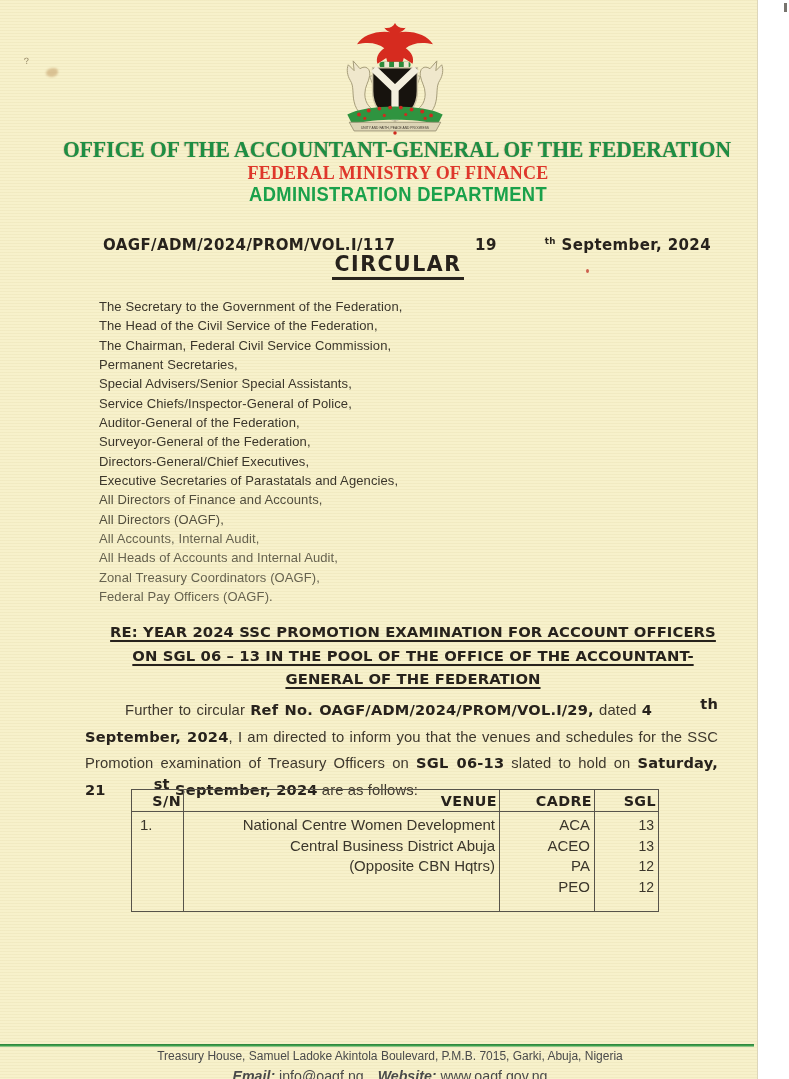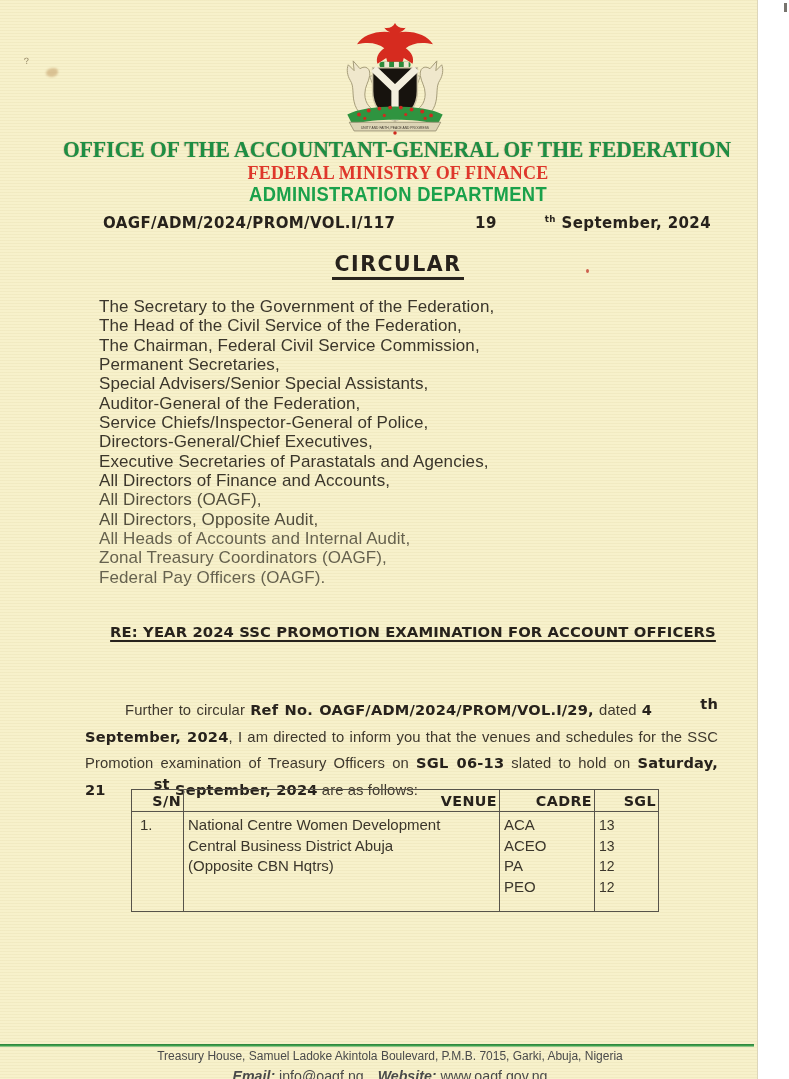--- a/index.html
+++ b/index.html
@@ -40,44 +40,44 @@
   .org-dept {
     position:absolute; left:0px; top:183px; width:796px; text-align:center;
     font-weight:bold; font-size:19.5px; color:#1aa14b;
     transform:scaleX(0.94); transform-origin:398px 0; letter-spacing:.4px; white-space:nowrap;
   }
 
   .hv, .ref-row, .circular-title, .subject, .venue-table th {
     font-family:"DejaVu Sans", sans-serif; font-weight:bold; color:#27221c;
   }
 
-  .ref-row { position:absolute; left:103px; top:214px; width:608px; display:flex; justify-content:space-between; font-size:15px; letter-spacing:.4px; }
+  .ref-row { position:absolute; left:103px; top:236px; width:608px; display:flex; justify-content:space-between; font-size:15px; letter-spacing:.4px; }
   sup { font-size:.58em; vertical-align:super; line-height:0;margin-left:48px; }
 
   .circular-title { position:absolute; left:0; top:252px; width:796px; text-align:center; font-size:20.5px; letter-spacing:1.5px; }
   .circular-title .ttl { display:inline-block; border-bottom:3px solid #2a251e; padding:0 3px 1px; }
 
-  .addressees { position:absolute; left:99px; top:297px; font-size:17px; line-height:19.35px; color:#3b362b; letter-spacing:.1px; }
+  .addressees { position:absolute; left:99px; top:297px; font-size:13px; line-height:19.35px; color:#3b362b; letter-spacing:.1px; }
   .addressees div:nth-child(n+11) { color:#474334; opacity:.93; }
   .addressees div:nth-child(n+13) { opacity:.82; }
 
   .subject { position:absolute; left:53px; top:620px; width:720px; text-align:center; font-size:14.8px; line-height:23.6px; letter-spacing:.1px; }
   .subject div { text-decoration:underline; text-underline-offset:3px; text-decoration-thickness:1.5px; }
 
   .body-par {
     position:absolute; left:85px; top:697px; width:633px;
     font-size:14.8px; line-height:26.6px; color:#3e382d;
     text-align:justify; text-indent:40px; letter-spacing:.1px;
   }
   .body-par .hv { font-size:14.6px; letter-spacing:.2px; }
 
   .venue-table { position:absolute; left:131px; top:789px; border-collapse:collapse; table-layout:fixed; }
   .venue-table th, .venue-table td { border:1.6px solid #57534a; }
   .venue-table th { font-size:14.3px; letter-spacing:.4px; padding:3px 2px 2px; text-align:right; }
-  .venue-table td { font-size:15px; color:#3b362b; vertical-align:top; padding:3px 4px 14px; text-align:left; line-height:20.5px; }
+  .venue-table td { font-size:15px; color:#3b362b; vertical-align:top; padding:3px 4px 14px; text-align:right; line-height:20.5px; }
   .col-sn { width:52px; } .col-venue { width:316px; } .col-cadre { width:95px; } .col-sgl { width:64px; }
   td.sn { text-align:left; padding-left:8px; }
   td.sgl-cell { font-size:14px; }
 
   .footer-rule { position:absolute; left:0; top:1044px; width:754px; height:3px;
     background:linear-gradient(180deg,#2c7d39 0%, #3fa24e 55%, #bcd9a9 100%); }
   .footer-line1 { position:absolute; left:0; top:1049px; width:780px; text-align:center; font-size:12px; color:#4a4a4a; }
   .footer-line2 { position:absolute; left:0; top:1068px; width:780px; text-align:center; font-size:14.2px; color:#4a4a4a; }
   .footer-line2 .flabel { font-weight:bold; font-style:italic; }
   .footer-line2 .gap { display:inline-block; width:10px; }
@@ -146,34 +146,37 @@
     <div class="circular-title">
       <span class="ttl">CIRCULAR</span>
     </div>
 
     <div class="addressees">
       <div>The Secretary to the Government of the Federation,</div>
       <div>The Head of the Civil Service of the Federation,</div>
       <div>The Chairman, Federal Civil Service Commission,</div>
       <div>Permanent Secretaries,</div>
       <div>Special Advisers/Senior Special Assistants,</div>
+      <div>Service Chiefs/Inspector-General of Police,</div>
       <div>Auditor-General of the Federation,</div>
-      <div>Service Chiefs/Inspector-General of Police,</div>
+      <div>Surveyor-General of the Federation,</div>
       <div>Directors-General/Chief Executives,</div>
       <div>Executive Secretaries of Parastatals and Agencies,</div>
       <div>All Directors of Finance and Accounts,</div>
       <div>All Directors (OAGF),</div>
-      <div>All Directors, Opposite Audit,</div>
+      <div>All Accounts, Internal Audit,</div>
       <div>All Heads of Accounts and Internal Audit,</div>
       <div>Zonal Treasury Coordinators (OAGF),</div>
       <div>Federal Pay Officers (OAGF).</div>
     </div>
 
     <div class="subject">
       <div>RE: YEAR 2024 SSC PROMOTION EXAMINATION FOR ACCOUNT OFFICERS</div>
+      <div>ON SGL 06 – 13 IN THE POOL OF THE OFFICE OF THE ACCOUNTANT-</div>
+      <div>GENERAL OF THE FEDERATION</div>
     </div>
 
     <p class="body-par"><span>Further to circular </span><span class="hv">Ref No. OAGF/ADM/2024/PROM/VOL.I/29,</span><span> dated </span><span class="hv">4</span><sup class="hv">th</sup><span class="hv"> September, 2024</span><span>, I am directed to inform you that the venues and schedules for the SSC Promotion examination of Treasury Officers on </span><span class="hv">SGL 06-13</span><span> slated to hold on </span><span class="hv">Saturday, 21</span><sup class="hv">st</sup><span class="hv"> September, 2024</span><span> are as follows:</span></p>
 
     <table class="venue-table">
       <colgroup>
           <col class="col-sn">
           <col class="col-venue">
           <col class="col-cadre">
           <col class="col-sgl">

